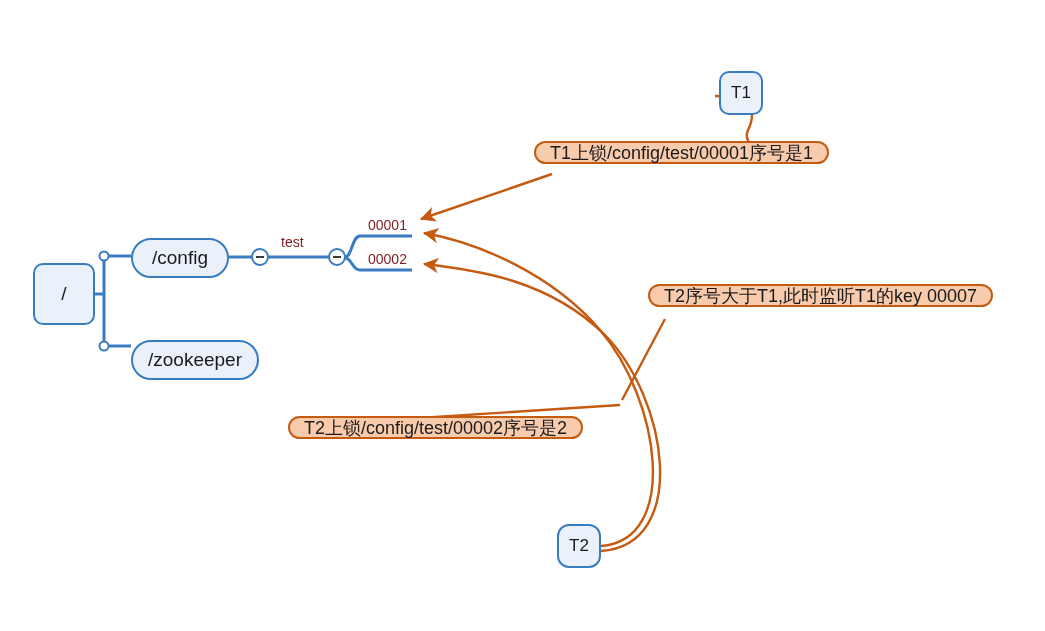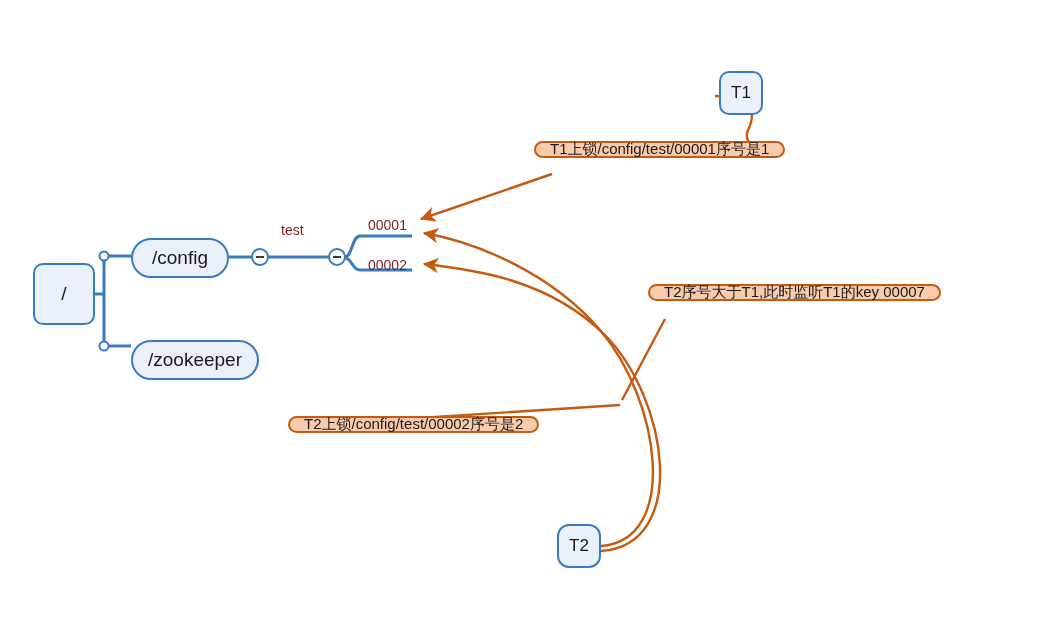--- a/index.html
+++ b/index.html
@@ -76,43 +76,43 @@
     border-radius: 12px;
   }
   .branch-label {
     position: absolute;
     font-size: 14px;
     color: #7f1d1d;
     white-space: nowrap;
   }
   .label-test {
     left: 281px;
-    top: 222px;
+    top: 234px;
   }
   .label-00001 {
     left: 368px;
     top: 217px;
   }
   .label-00002 {
     left: 368px;
-    top: 257px;
+    top: 251px;
   }
   .callout {
     position: absolute;
     box-sizing: border-box;
     background: #f8cbad;
     border: 2px solid #c55a11;
     border-radius: 15px;
     display: flex;
     align-items: center;
     justify-content: center;
-    font-size: 15px;
+    font-size: 18px;
     color: #1a1a1a;
     white-space: nowrap;
-    height: 17px;
+    height: 23px;
     padding: 0 14px;
   }
   .callout-t1 {
     left: 534px;
     top: 141px;
   }
   .callout-t2-watch {
     left: 648px;
     top: 284px;
   }

